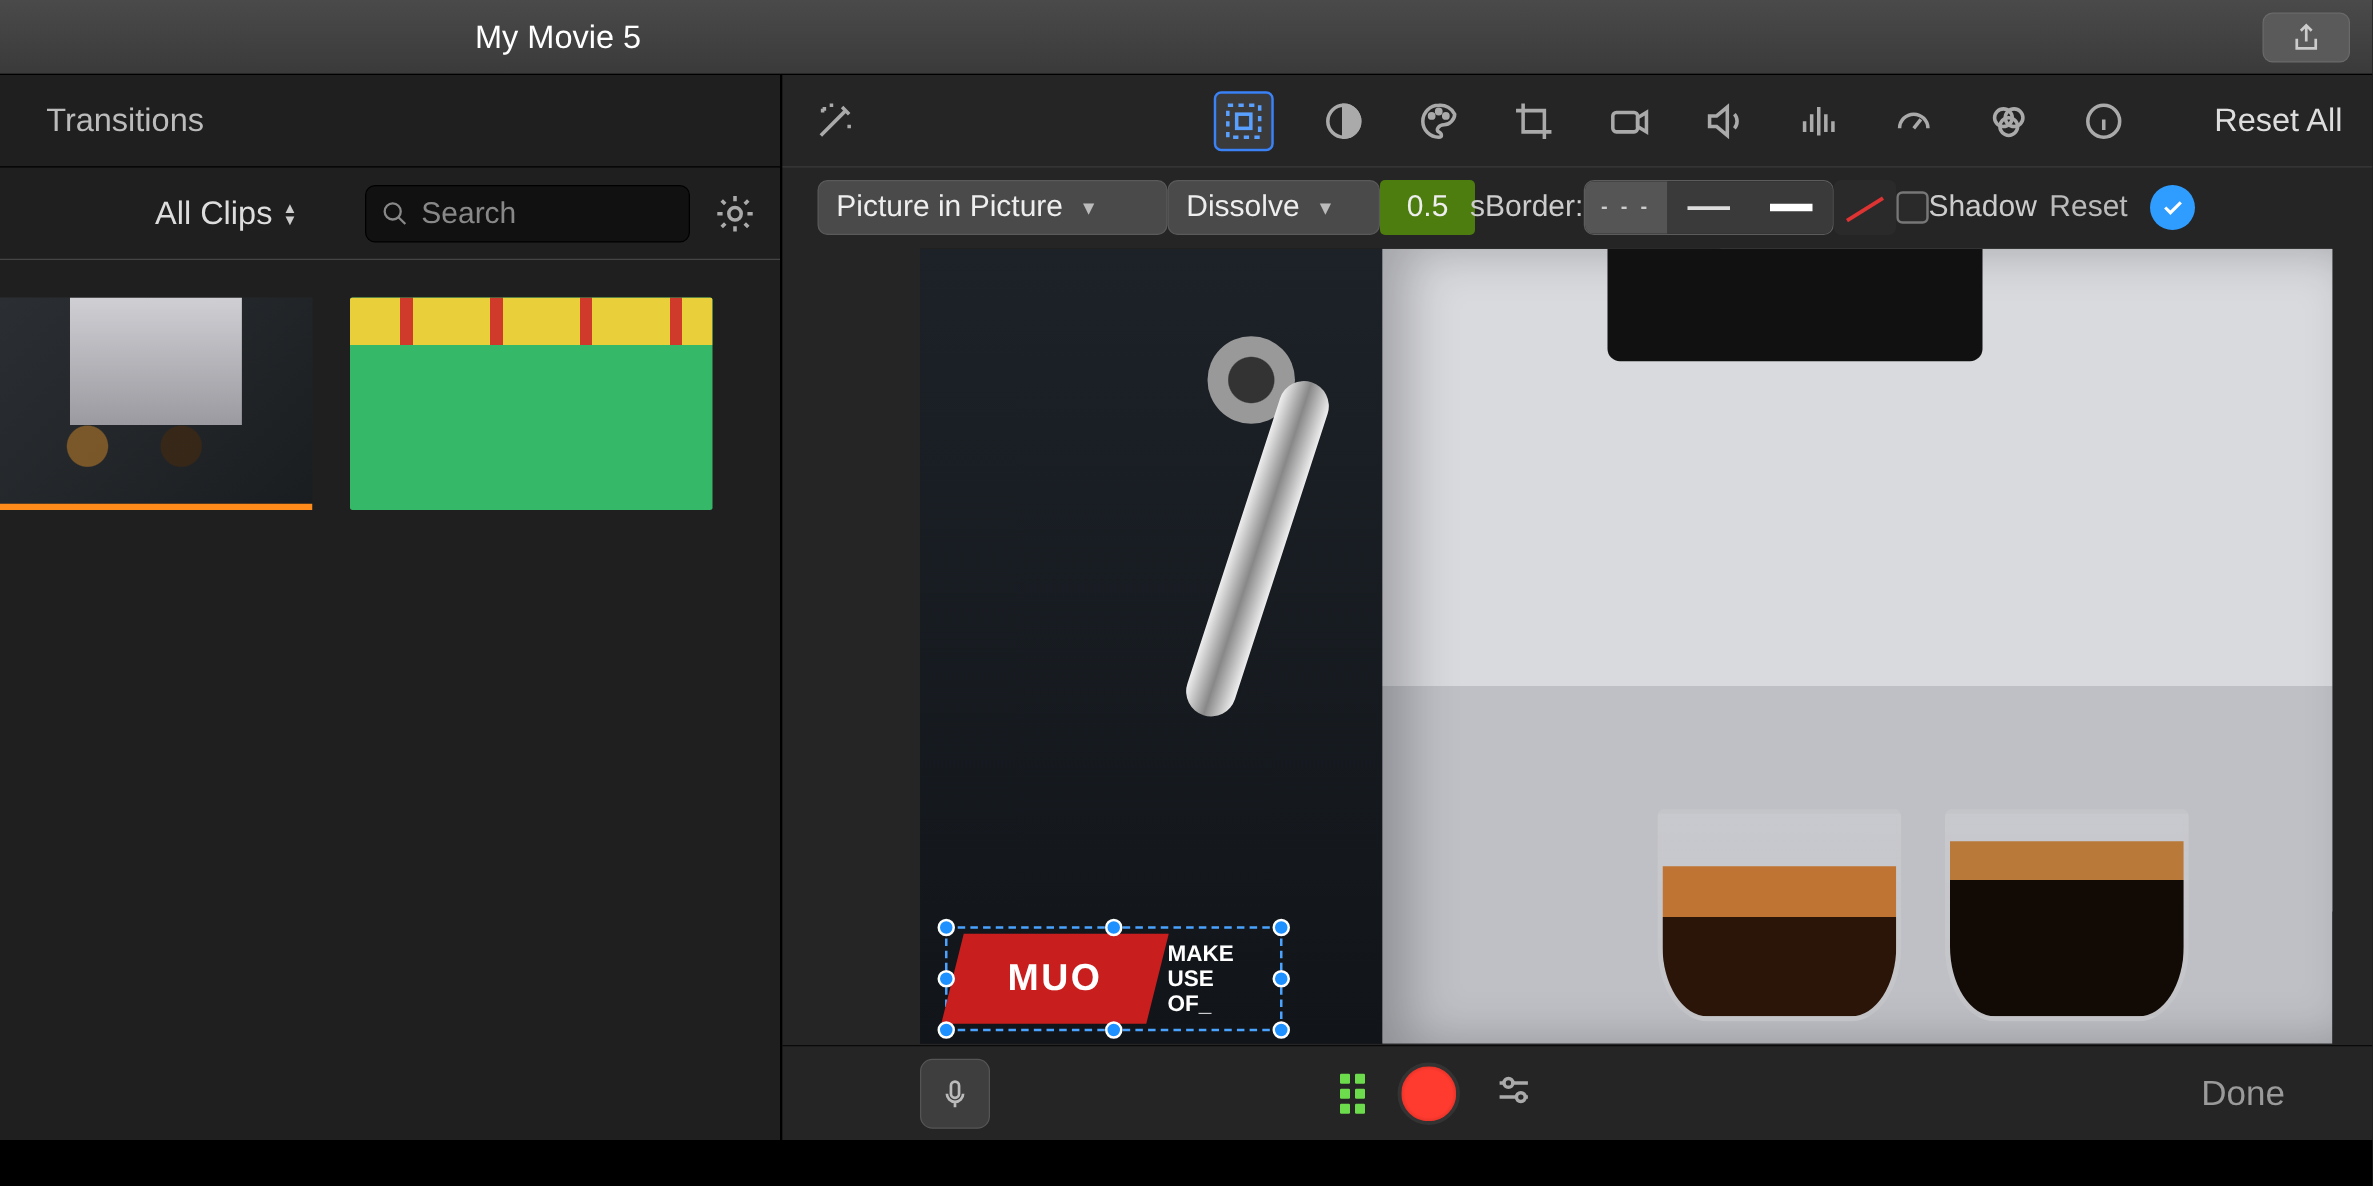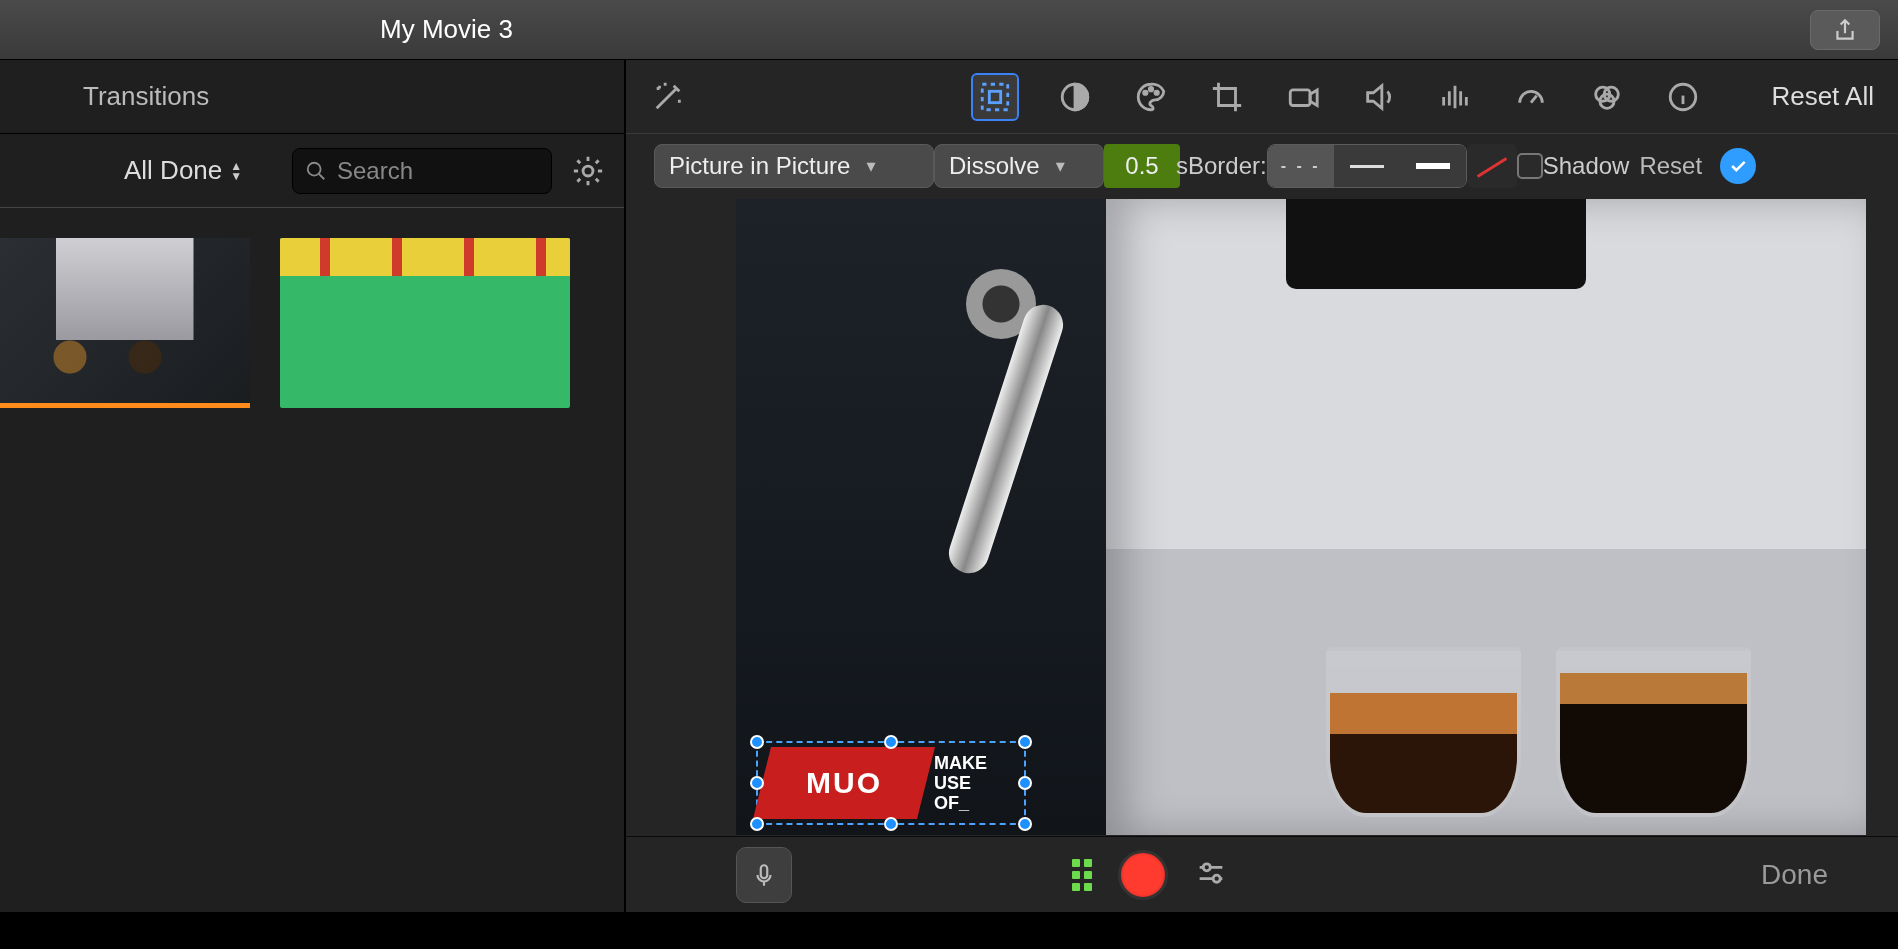--- a/index.html
+++ b/index.html
@@ -38,21 +38,21 @@
     border-radius: 8px;
     display:flex;align-items:center;justify-content:center;
   }
   .share-btn svg { width: 26px; height: 30px; stroke:#ccc; fill:none; stroke-width:2;}
   
   .main { display:flex; height: 852px; }
   .left-pane { width: 626px; background:#1f1f1f; border-right:2px solid #000; display:flex;flex-direction:column;}
   .right-pane { flex:1; background:#252525; display:flex;flex-direction:column; position:relative;}
   
   .tabbar { height: 74px; border-bottom:1px solid #000; display:flex; align-items:center;}
-  .tabbar .tab { color:#bbb; font-size:26px; padding-left: 55px; margin-left: 28px; }
+  .tabbar .tab { color:#bbb; font-size:26px; padding-left: 37px; }
   .filterbar {
     height: 74px; border-bottom:1px solid #454545;
     display:flex; align-items:center; gap:14px; padding: 0 14px; justify-content:flex-end;
   }
   .clips-filter { color:#ddd; font-size:26px; display:flex; align-items:center; gap:8px; margin-right:auto; margin-left:110px;}
   .updown { display:flex; flex-direction:column; line-height:10px;}
   .updown span { font-size:12px; color:#ccc;}
   .searchbox {
     width: 260px; height: 46px; background:#111; border:1px solid #000; border-radius:8px;
     display:flex;align-items:center; padding:0 12px; color:#888; font-size:24px;
@@ -179,37 +179,37 @@
   .recbtn{width:50px;height:50px;border-radius:50%;background:radial-gradient(circle,#ff3b30 0 60%,#b01c14 100%);border:3px solid #333;}
   .sliders svg{width:34px;height:34px;stroke:#aaa;fill:none;stroke-width:2;}
   .done{color:#9a9a9a;font-size:28px;margin-left:auto;margin-right:30px;}
   
   .foot{height:37px;background:#000;}
 </style>
 </head>
 <body>
 
 <div class="titlebar">
-  <div class="title">My Movie 3</div>
+  <div class="title">My Movie 5</div>
   <div class="share-btn">
     <svg viewBox="0 0 24 24">
         <path d="M12 3v12M8 7l4-4 4 4M5 13v7h14v-7"></path>
       </svg>
   </div>
 </div>
 
 <div class="main">
 
   <div class="left-pane">
     <div class="tabbar">
       <div class="tab">Transitions</div>
     </div>
     <div class="filterbar">
       <div class="clips-filter">
-        <span>All Done</span>
+        <span>All Clips</span>
         <span class="updown">
             <span>▲</span>
             <span>▼</span>
           </span>
       </div>
       <div class="searchbox">
         <svg viewBox="0 0 24 24">
             <circle cx="10" cy="10" r="7"></circle>
             <path d="M15 15l6 6"></path>
           </svg>

